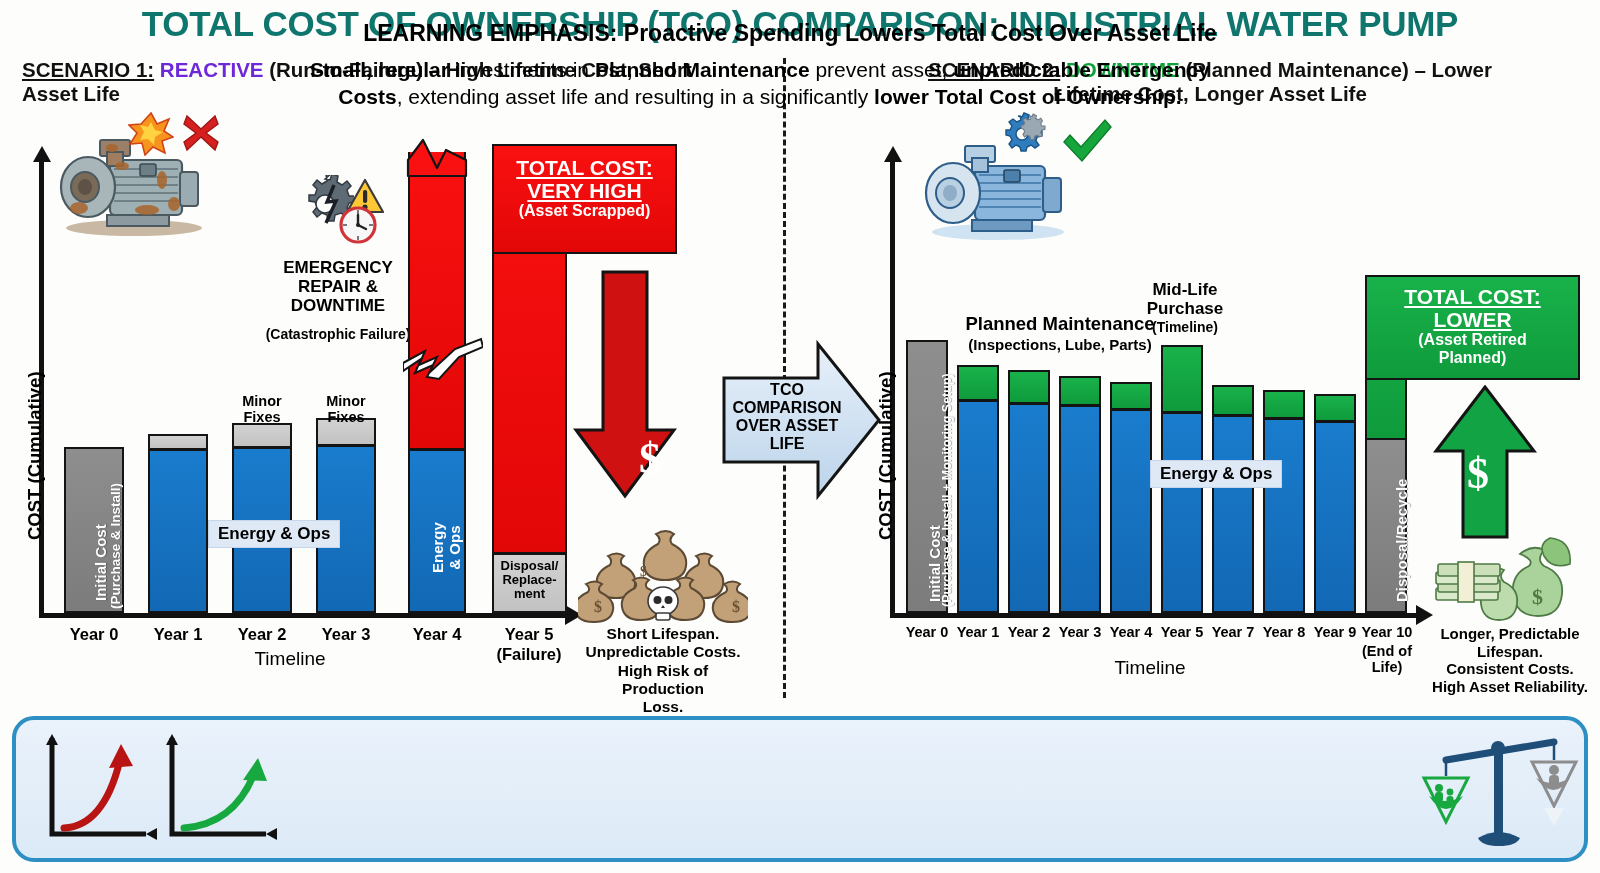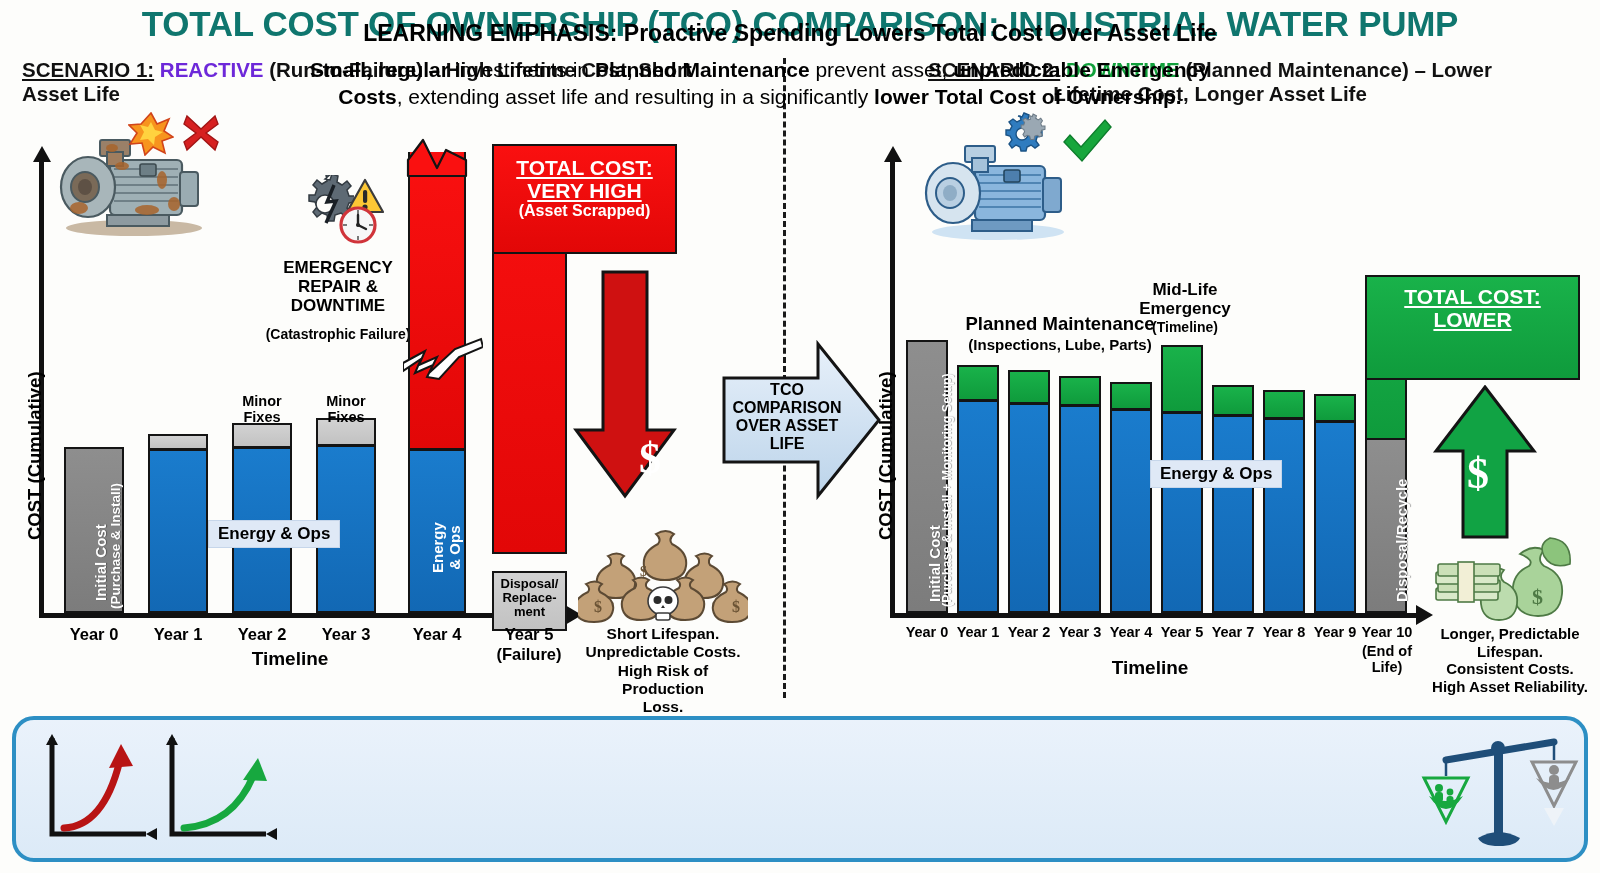--- a/index.html
+++ b/index.html
@@ -23,21 +23,21 @@
   
   .axis-v{position:absolute;background:#111;width:5px;}
   .axis-h{position:absolute;background:#111;height:5px;}
   .arrowup{position:absolute;width:0;height:0;border-left:9px solid transparent;
            border-right:9px solid transparent;border-bottom:16px solid #111;}
   .arrowright{position:absolute;width:0;height:0;border-top:10px solid transparent;
            border-bottom:10px solid transparent;border-left:17px solid #111;}
   .ylab{position:absolute;font-size:18.5px;font-weight:bold;
         transform:rotate(-90deg);transform-origin:left top;white-space:nowrap;}
   .xlab{position:absolute;font-size:16.5px;font-weight:bold;text-align:center;line-height:1.1;}
-  .axistitle{position:absolute;font-size:19px;font-weight:bold;text-align:center;}
+  .axistitle{position:absolute;font-size:19px;font-weight:normal;text-align:center;}
 
   
   .bar{position:absolute;border:2.2px solid #141414;box-sizing:border-box;}
   .gray{background:linear-gradient(180deg,#8e8e8e,#7c7c7c);}
   .grayl{background:linear-gradient(180deg,#d2d2d2,#c2c2c2);}
   .blue{background:linear-gradient(180deg,#1a7ccd,#1268b4);}
   .green{background:linear-gradient(180deg,#19b24a,#0f9b3c);}
   .red{background:linear-gradient(180deg,#fa1010,#e20707);}
   .vtext{position:absolute;color:#fff;font-size:15px;font-weight:bold;
          white-space:nowrap;transform:rotate(-90deg);transform-origin:left top;
@@ -194,21 +194,21 @@
     <path d="M2 38 L2 22 L17 2 L31 30 L40 12 L60 22 L60 38 Z" fill="#fa1010" stroke="#141414" stroke-width="2.2" stroke-linejoin="round"></path>
   </svg>
   <svg class="zig" style="left:403px;top:335px;width:80px;height:46px;" viewBox="0 0 80 46">
     <path d="M0 28 L22 16 L16 30 L34 22 L26 38 L52 14 L78 4 L80 12 L56 22 L36 44 L24 42 L30 30 L12 38 L18 24 L0 36 Z" fill="#ffffff" stroke="#141414" stroke-width="2"></path>
   </svg>
   <div class="bar blue" style="left:408px;top:449px;width:58px;height:164px;">
     <div class="vtext2" style="left:20px;top:122px;">Energy<br>&amp; Ops</div>
   </div>
 
   <div class="bar red" style="left:492px;top:144px;width:75px;height:410px;"></div>
-  <div class="bar grayl" style="left:492px;top:571px;width:75px;height:60px;">
+  <div class="bar grayl" style="left:492px;top:553px;width:75px;height:60px;">
     <div class="incap" style="left:-1px;top:4px;width:73px;white-space:pre-line;font-size:13px;">Disposal/
 Replace-
 ment</div>
   </div>
 
   <div class="tcbox red" style="left:492px;top:144px;width:185px;height:110px;padding-top:10px;">
     <div class="l1">TOTAL COST:</div>
     <div class="l1">VERY HIGH</div>
     <div class="l2">(Asset Scrapped)</div>
   </div>
@@ -339,26 +339,28 @@
   <div class="bar blue" style="left:1314px;top:421px;width:42px;height:192px;"></div>
 
   <div class="bar green" style="left:1365px;top:275px;width:42px;height:165px;"></div>
   <div class="bar gray" style="left:1365px;top:438px;width:42px;height:175px;">
     <div class="vtext" style="left:26px;top:162px;">Disposal/Recycle</div>
   </div>
 
   <div class="calloutTxt" style="left:940px;top:314px;width:240px;font-size:18.5px;">Planned Maintenance</div>
   <div class="calloutTxt calloutSm" style="left:940px;top:337px;width:240px;font-size:15px;">(Inspections, Lube, Parts)</div>
   <div class="calloutTxt" style="left:1120px;top:280px;width:130px;white-space:pre-line;font-size:17px;">Mid-Life
-Emergency</div>
+Purchase</div>
   <div class="calloutTxt calloutSm" style="left:1120px;top:320px;width:130px;">(Timeline)</div>
 
   <div class="tcbox green" style="left:1365px;top:275px;width:215px;height:105px;padding-top:8px;">
     <div class="l1">TOTAL COST:</div>
     <div class="l1">LOWER</div>
+    <div class="l2" style="white-space:pre-line;">(Asset Retired
+Planned)</div>
   </div>
 
   <svg class="bigarrow" style="left:1430px;top:385px;width:110px;height:155px;" viewBox="0 0 110 155">
     <path d="M55 2 L104 66 L77 66 L77 152 L33 152 L33 66 L6 66 Z" fill="#11a344" stroke="#141414" stroke-width="3"></path>
   </svg>
   <div class="dollar" style="left:1467px;top:448px;">$</div>
 
   <svg style="position:absolute;left:1432px;top:532px;width:140px;height:92px;" viewBox="0 0 140 92">
     <g fill="#a9d39a" stroke="#4e7a45" stroke-width="1.8">
       <path d="M88 22 q12-10 24-4 q-8 10 0 16 q20 8 18 28 q-2 22-24 22 q-22 0-25-22 q-2-20 16-28 q6-6-9-12 Z"></path>

